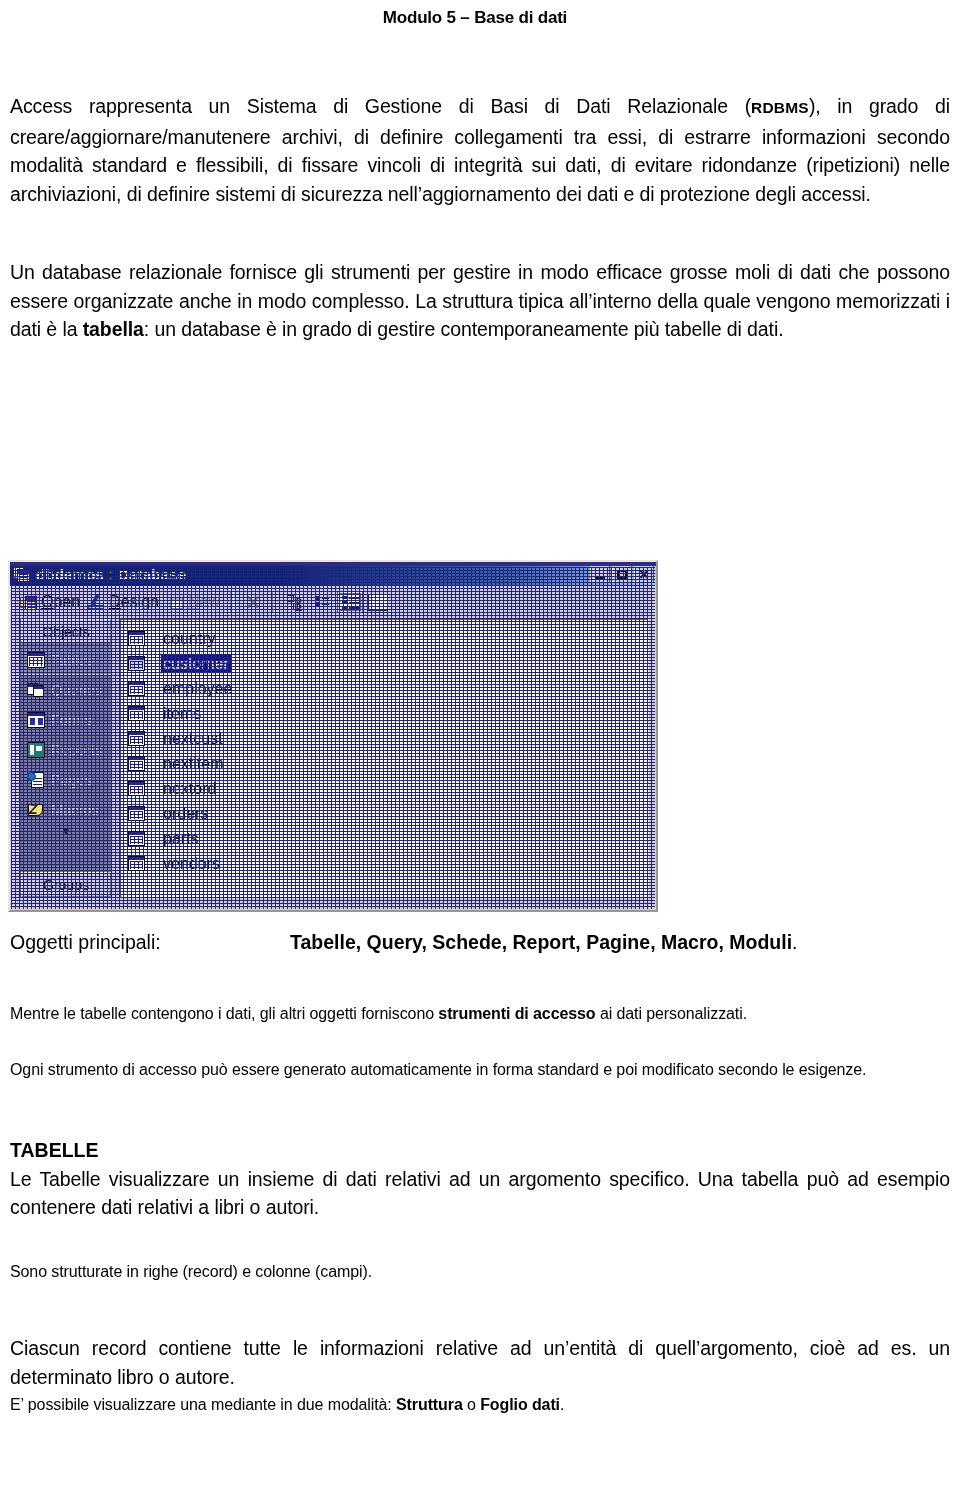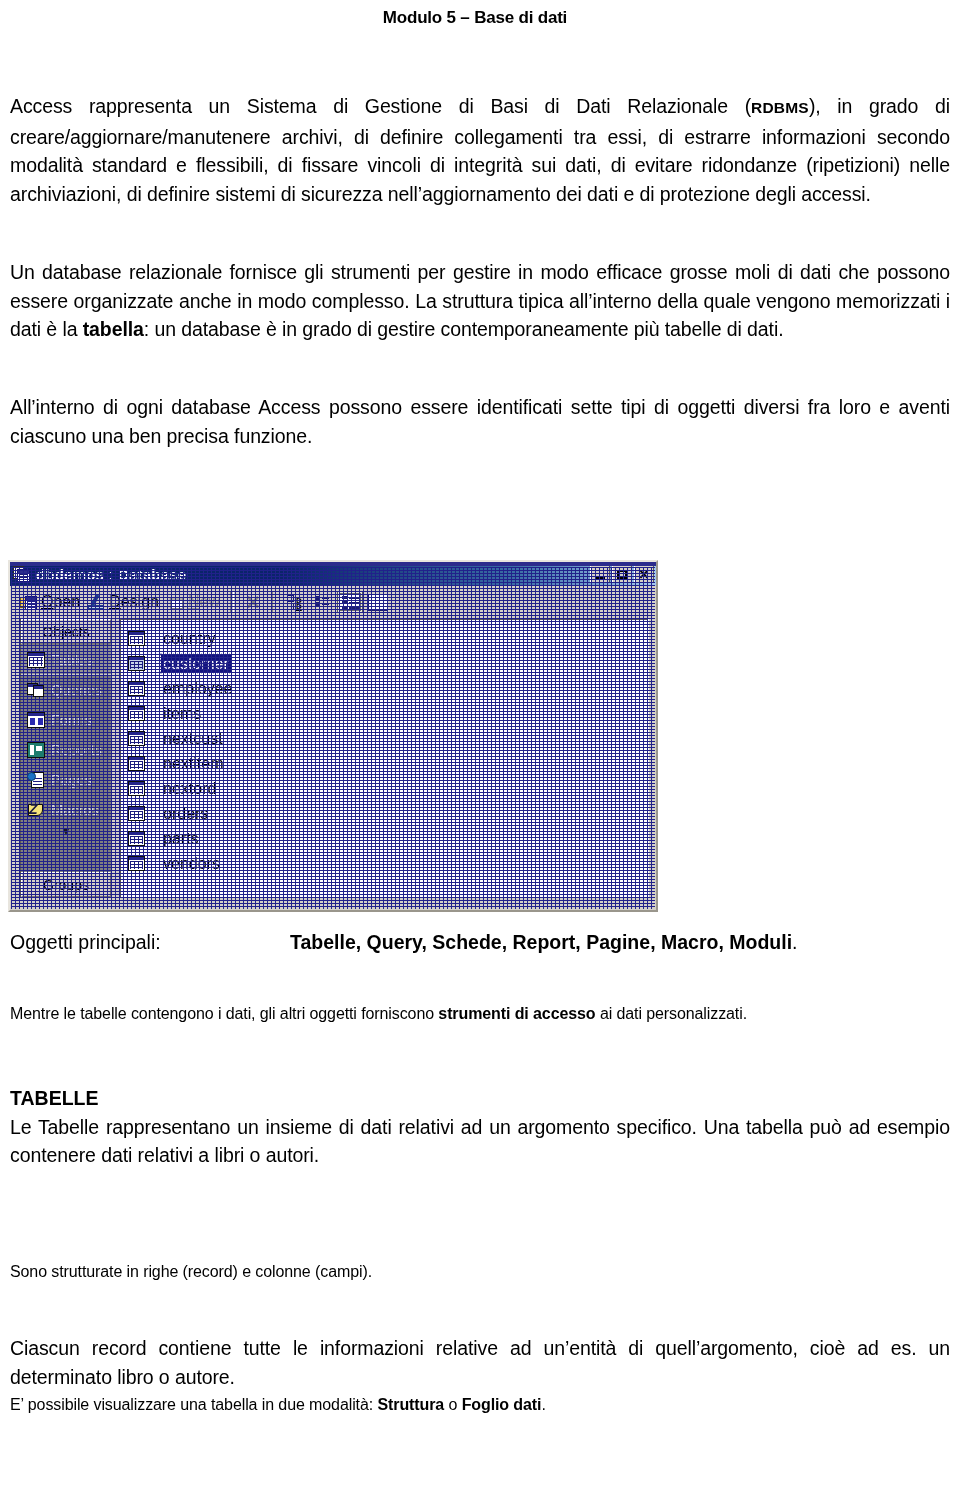--- a/index.html
+++ b/index.html
@@ -414,23 +414,20 @@
   <div class="doc-header">Modulo 5 – Base di dati</div>
 
   <div class="body-block" style="top:92px;">
     <p class="just"><span>Access rappresenta un Sistema di Gestione di Basi di Dati Relazionale (</span><span class="smallcaps">RDBMS</span><span>), in grado di creare/aggiornare/manutenere archivi, di definire collegamenti tra essi, di estrarre informazioni secondo modalità standard e flessibili, di fissare vincoli di integrità sui dati, di evitare ridondanze (ripetizioni) nelle archiviazioni, di definire sistemi di sicurezza nell’aggiornamento dei dati e di protezione degli accessi.</span></p>
   </div>
 
   <div class="body-block" style="top:258px;">
     <p class="just"><span>Un database relazionale fornisce gli strumenti per gestire in modo efficace grosse moli di dati che possono essere organizzate anche in modo complesso. La struttura tipica all’interno della quale vengono memorizzati i dati è la </span><span class="b">tabella</span><span>: un database è in grado di gestire contemporaneamente più tabelle di dati.</span></p>
   </div>
 
-  <div class="body-block" style="top:393px;">
-    <p class="just">All’interno di ogni database Access possono essere identificati sette tipi di oggetti diversi fra loro e aventi ciascuno una ben precisa funzione.</p>
-  </div>
 
   <div class="access-window">
 
     <div class="titlebar">
       <span class="titlebar-icon">
         <span class="sh"></span>
           <span class="fr"></span>
       </span>
       <span class="title-text">dbdemos : Database</span>
       <span class="win-btns">
@@ -609,32 +606,35 @@
   </div>
 
   <div class="objects-line" style="top:928px;">
     <span class="lbl">Oggetti principali:</span><span class="b">Tabelle, Query, Schede, Report, Pagine, Macro, Moduli</span><span>.</span>
   </div>
 
   <div class="body-block" style="top:1000px;">
     <p class="left"><span>Mentre le tabelle contengono i dati, gli altri oggetti forniscono </span><span class="b">strumenti di accesso</span><span> ai dati personalizzati.</span></p>
   </div>
 
-
-  <div class="body-block" style="top:1084px;">
+  <div class="body-block" style="top:1056px;">
+    <p class="left">Ogni strumento di accesso può essere generato automaticamente in forma standard e poi modificato secondo le esigenze.</p>
+  </div>
+
+  <div class="body-block" style="top:1136px;">
     <h2 class="section-head">TABELLE</h2>
-    <p class="just">Le Tabelle rappresentano un insieme di dati relativi ad un argomento specifico. Una tabella può ad esempio contenere dati relativi a libri o autori.</p>
+    <p class="just">Le Tabelle visualizzare un insieme di dati relativi ad un argomento specifico. Una tabella può ad esempio contenere dati relativi a libri o autori.</p>
   </div>
 
   <div class="body-block" style="top:1258px;">
     <p class="left">Sono strutturate in righe (record) e colonne (campi).</p>
   </div>
 
 
   <div class="body-block" style="top:1334px;">
     <p class="just">Ciascun record contiene tutte le informazioni relative ad un’entità di quell’argomento, cioè ad es. un determinato libro o autore.</p>
   </div>
 
   <div class="body-block" style="top:1391px;">
-    <p class="left"><span>E’ possibile visualizzare una tabella in due modalità: </span><span class="b">Struttura</span><span> o </span><span class="b">Foglio dati</span><span>.</span></p>
+    <p class="left"><span>E’ possibile visualizzare una mediante in due modalità: </span><span class="b">Struttura</span><span> o </span><span class="b">Foglio dati</span><span>.</span></p>
   </div>
 
 </div>
 
 </body></html>

